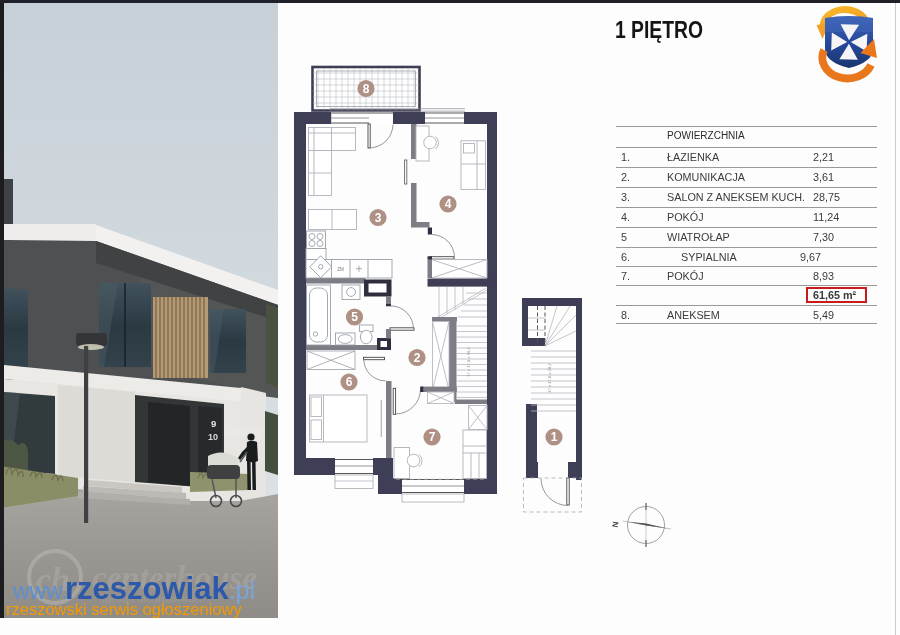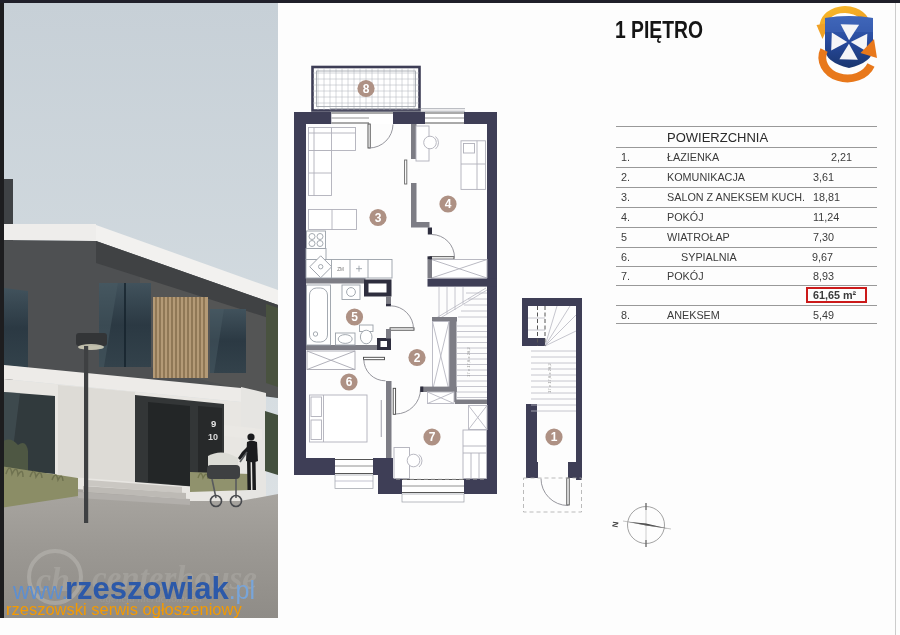--- a/index.html
+++ b/index.html
@@ -614,51 +614,51 @@
   <g>
     <path d="M 9,45 A 24,20 0 0 0 56,60" fill="none" stroke="#e8781b" stroke-width="7.8"></path>
     <polygon points="59,34 62,53 45.5,48" fill="#e8781b"></polygon>
   </g>
 </svg>
 
 <div class="abs" style="left:616px;top:126px;width:261px;font-size:10.8px;color:#3b3b3b">
 
   <div class="abs" style="left:0;top:0;width:261px;height:1px;background:#999"></div>
 
-  <div class="abs" style="left:51px;top:4px;width:210px;font-size:13px;color:#2a2a2a">POWIERZCHNIA</div>
+  <div class="abs" style="left:51px;top:4px;width:210px;font-size:10px;color:#2a2a2a">POWIERZCHNIA</div>
   <div class="abs" style="left:0;top:21px;width:261px;height:1px;background:#999"></div>
 
   <div class="abs" style="left:5px;top:25px">1.</div>
       <div class="abs" style="left:51px;top:25px">ŁAZIENKA</div>
-      <div class="abs" style="left:215px;top:25px">2,21</div>
+      <div class="abs" style="left:197px;top:25px">2,21</div>
   <div class="abs" style="left:0;top:41px;width:261px;height:1px;background:#999"></div>
 
   <div class="abs" style="left:5px;top:45px">2.</div>
       <div class="abs" style="left:51px;top:45px">KOMUNIKACJA</div>
       <div class="abs" style="left:197px;top:45px">3,61</div>
   <div class="abs" style="left:0;top:61px;width:261px;height:1px;background:#999"></div>
 
   <div class="abs" style="left:5px;top:65px">3.</div>
       <div class="abs" style="left:51px;top:65px">SALON Z ANEKSEM KUCH.</div>
-      <div class="abs" style="left:197px;top:65px">18,81</div>
+      <div class="abs" style="left:197px;top:65px">28,75</div>
   <div class="abs" style="left:0;top:81px;width:261px;height:1px;background:#999"></div>
 
   <div class="abs" style="left:5px;top:85px">4.</div>
       <div class="abs" style="left:51px;top:85px">POKÓJ</div>
       <div class="abs" style="left:197px;top:85px">11,24</div>
   <div class="abs" style="left:0;top:101px;width:261px;height:1px;background:#999"></div>
 
   <div class="abs" style="left:5px;top:105px">5</div>
       <div class="abs" style="left:51px;top:105px">WIATROŁAP</div>
       <div class="abs" style="left:197px;top:105px">7,30</div>
   <div class="abs" style="left:0;top:121px;width:261px;height:1px;background:#999"></div>
 
   <div class="abs" style="left:5px;top:125px">6.</div>
       <div class="abs" style="left:65px;top:125px">SYPIALNIA</div>
-      <div class="abs" style="left:196px;top:125px">9,67</div>
+      <div class="abs" style="left:184px;top:125px">9,67</div>
   <div class="abs" style="left:0;top:140px;width:261px;height:1px;background:#999"></div>
 
   <div class="abs" style="left:5px;top:144px">7.</div>
       <div class="abs" style="left:51px;top:144px">POKÓJ</div>
       <div class="abs" style="left:197px;top:144px">8,93</div>
   <div class="abs" style="left:0;top:159px;width:261px;height:1px;background:#999"></div>
 
   <div class="abs" style="left:197px;top:163px;font-weight:bold">61,65 m²</div>
   <div class="abs" style="left:190px;top:160.5px;width:57px;height:12.5px;border:2.6px solid #cb1a1a"></div>
   <div class="abs" style="left:0;top:179px;width:261px;height:1px;background:#999"></div>

